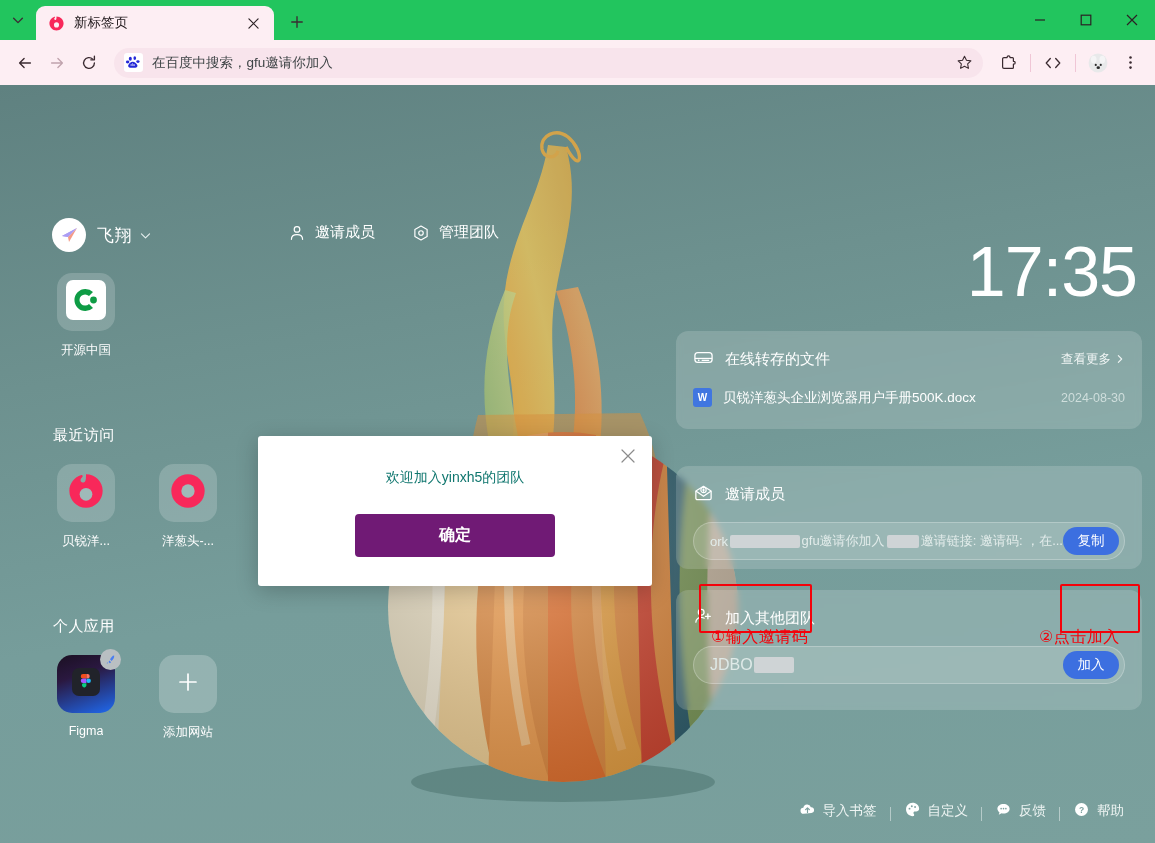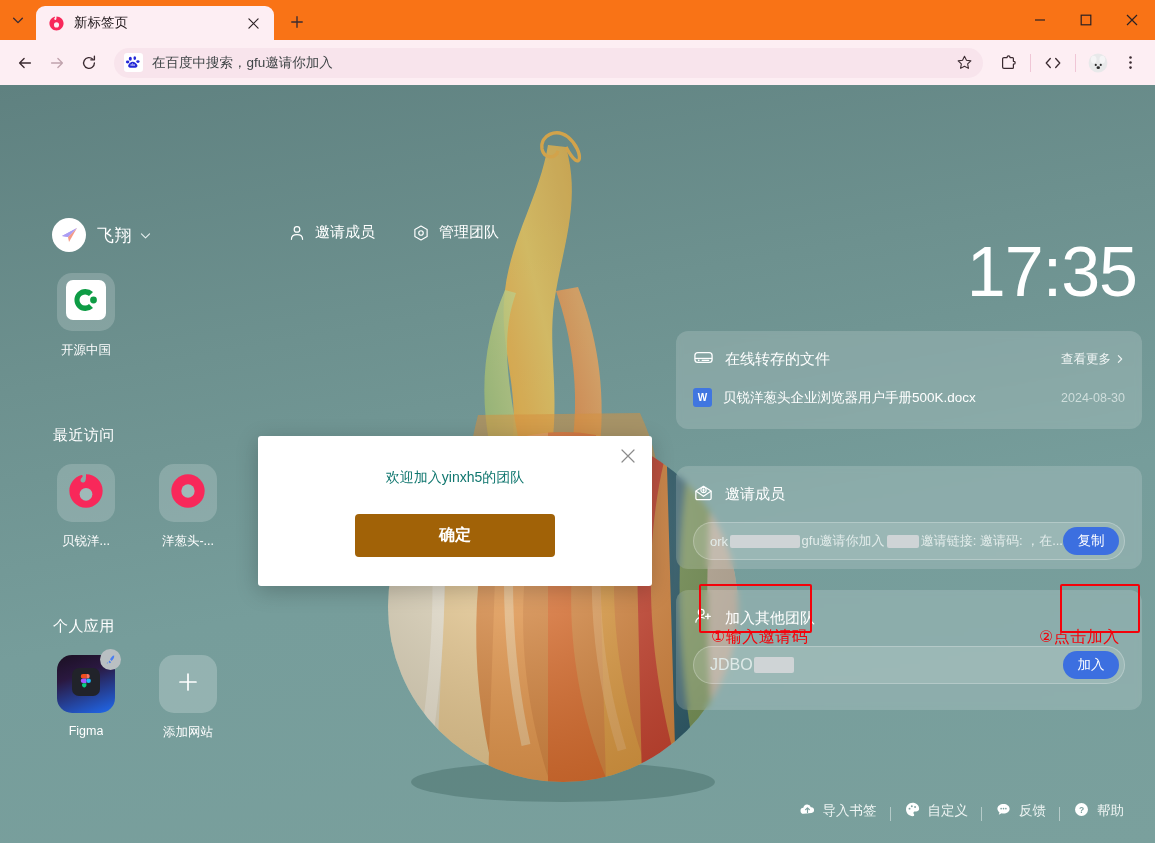--- a/index.html
+++ b/index.html
@@ -6,21 +6,21 @@
   html, body {
     width: 1155px; height: 843px;
     font-family: "Liberation Sans", "DejaVu Sans", sans-serif;
     overflow: hidden; background: #fff;
   }
 
   
   .browser { width: 1155px; height: 843px; display: flex; flex-direction: column; position: relative; }
 
   .tabstrip {
-    height: 40px; background: #f97316; display: flex; align-items: flex-end;
+    height: 40px; background: #22c55e; display: flex; align-items: flex-end;
     padding-left: 0; position: relative; flex: 0 0 40px;
   }
   .tabstrip-caret {
     width: 36px; height: 40px; display: flex; align-items: center; justify-content: center;
     color: #3c2c33;
   }
   .tab {
     height: 34px; width: 238px; background: #fdeef3; border-radius: 9px 9px 0 0;
     display: flex; align-items: center; padding: 0 10px 0 12px; gap: 9px;
     position: relative; margin-bottom: 0;
@@ -163,21 +163,21 @@
   }
   .modal-close {
     position: absolute; right: 12px; top: 8px; width: 24px; height: 24px;
     display: flex; align-items: center; justify-content: center; color: #8b8b8b;
   }
   .modal-msg {
     text-align: center; font-size: 14px; color: #0f766e; padding-top: 33px;
   }
   .modal-btn {
     position: absolute; left: 97px; top: 78px; width: 200px; height: 43px;
-    background: #a16207; color: #fff; border-radius: 4px; font-size: 16px;
+    background: #701a75; color: #fff; border-radius: 4px; font-size: 16px;
     display: flex; align-items: center; justify-content: center; font-weight: 600;
   }
 </style>
 </head>
 <body>
 
 <div class="browser">
 
   <div class="tabstrip">
     <div class="tabstrip-caret">

